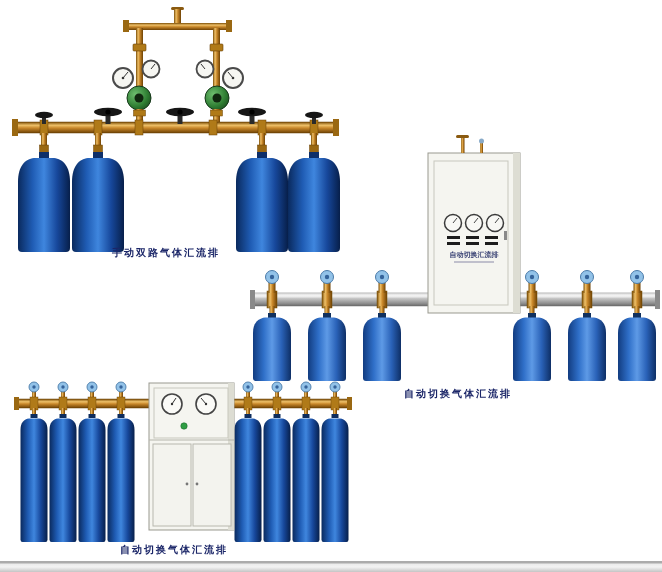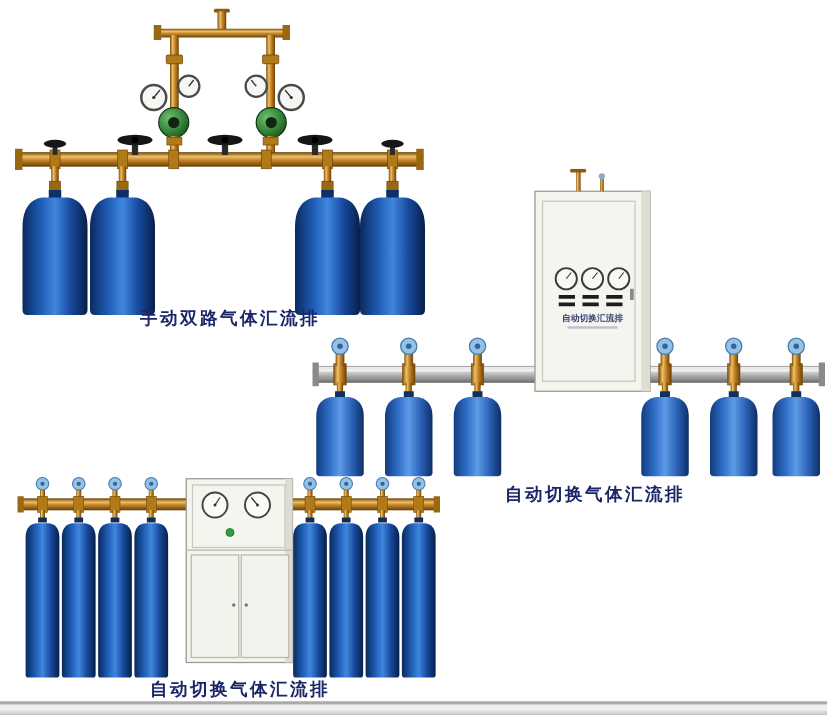--- a/index.html
+++ b/index.html
@@ -8,21 +8,21 @@
   .canvas {
     position: relative;
     width: 662px;
     height: 572px;
     background: #ffffff;
     overflow: hidden;
   }
   .art { position: absolute; }
   .caption {
     position: absolute;
-    font-size: 14px;
+    font-size: 10px;
     font-weight: bold;
     color: #1b2668;
     letter-spacing: 2px;
     white-space: nowrap;
   }
   .footer-strip {
     position: absolute;
     left: 0; top: 561px;
     width: 662px; height: 11px;
     background: linear-gradient(180deg,

